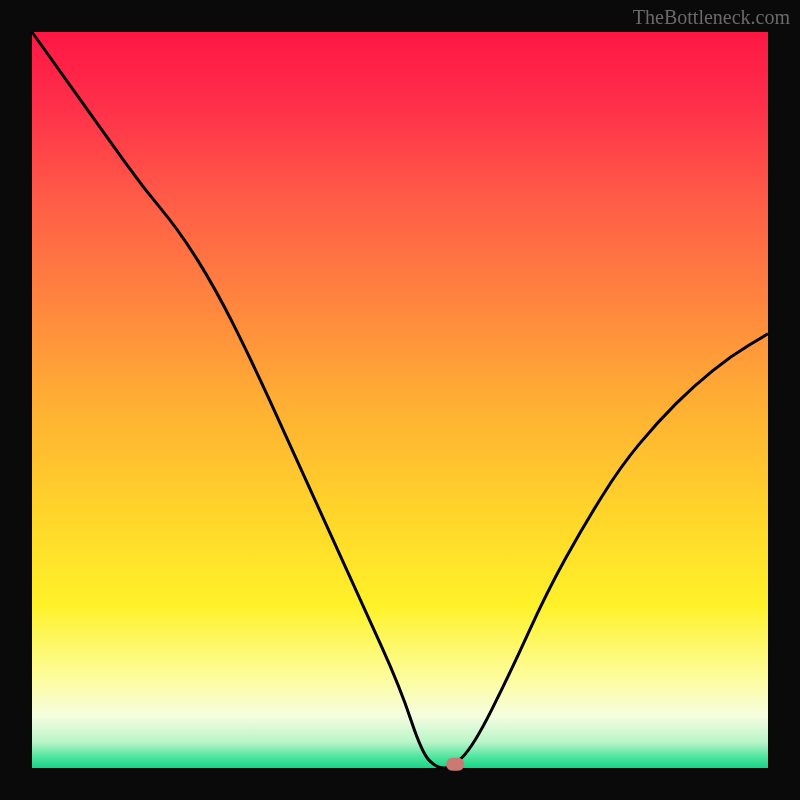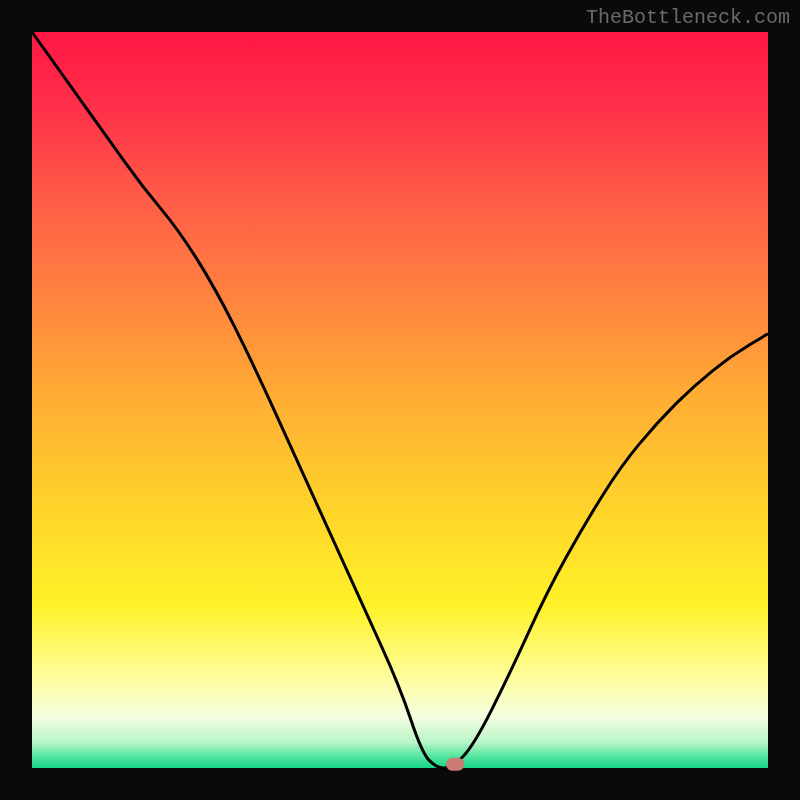--- a/index.html
+++ b/index.html
@@ -12,21 +12,21 @@
   }
   .chart-container {
     position: relative;
     width: 800px;
     height: 800px;
   }
   .watermark {
     position: absolute;
     top: 6px;
     right: 10px;
-    font-family: Liberation Mono, monospace;
+    font-family: Liberation Serif, serif;
     font-size: 20px;
     color: #6a6a6a;
     z-index: 10;
   }
   svg {
     display: block;
   }
 </style>
 </head>
 <body>

